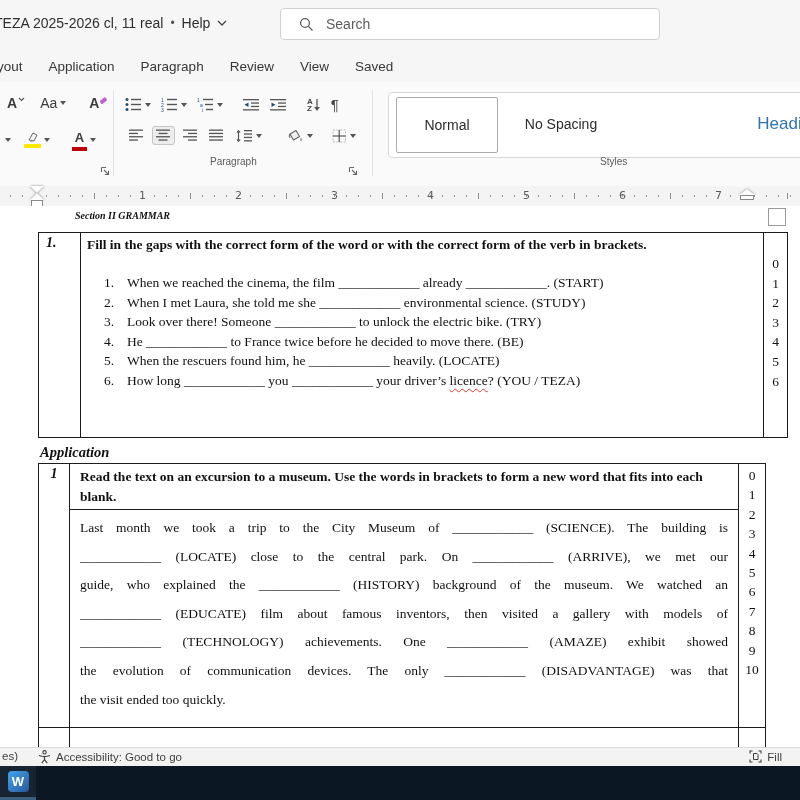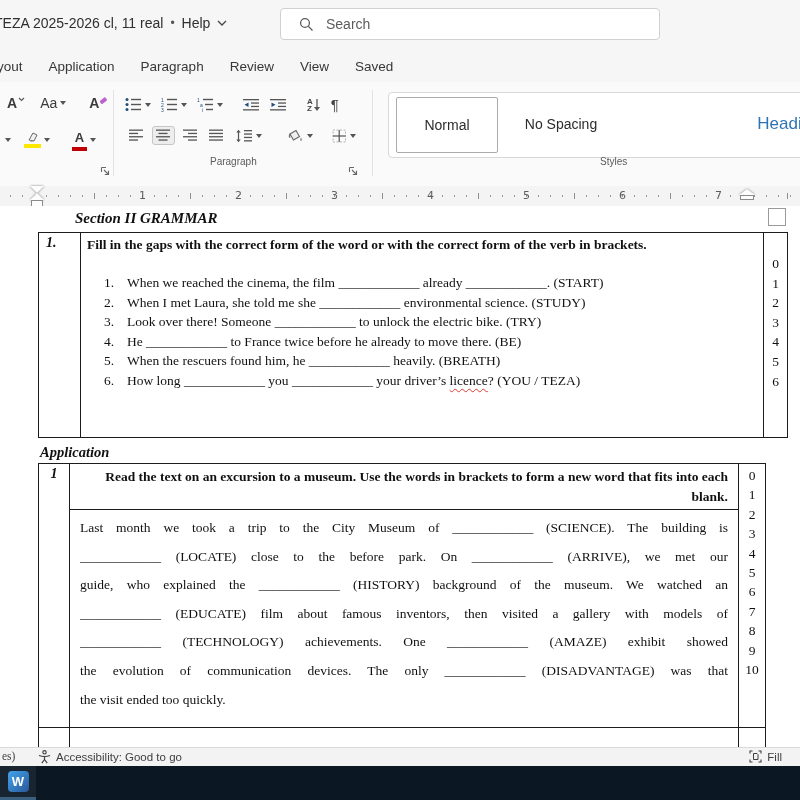--- a/index.html
+++ b/index.html
@@ -59,47 +59,47 @@
   .ind-box{position:absolute;left:31px;top:200px;width:12px;height:7px;background:#fdfdfd;border:1px solid #8a8a8a;box-sizing:border-box;}
   .rind-tri{position:absolute;left:739px;top:189px;width:0;height:0;
       border-left:8px solid transparent;border-right:8px solid transparent;border-bottom:6px solid #fdfdfd;
       filter:drop-shadow(0 0 1px #777);}
   .rind-box{position:absolute;left:740px;top:195px;width:14px;height:5px;background:#fdfdfd;border:1px solid #8a8a8a;box-sizing:border-box;}
 
   
   #page{position:absolute;left:0;top:206px;width:800px;height:541px;background:#fff;overflow:hidden;
         font-family:"Liberation Serif","DejaVu Serif",serif;color:#111;}
   .page-square{position:absolute;left:768px;top:2px;width:18px;height:18px;border:1px solid #9a9a9a;background:#fff;box-sizing:border-box;}
-  .sec-head{position:absolute;left:75px;top:4px;font-size:15px;font-weight:bold;font-style:italic;}
+  .sec-head{position:absolute;left:75px;top:4px;font-size:10px;font-weight:bold;font-style:italic;}
   .app-head{position:absolute;left:40px;top:238px;font-size:14.5px;font-weight:bold;font-style:italic;}
   table.doc{border-collapse:collapse;table-layout:fixed;position:absolute;}
   table.doc td{border:1.5px solid #1c1c1c;vertical-align:top;padding:0;}
   #t1{left:38px;top:26px;width:725px;}
   #t1 td.numcell{width:34px;font-weight:bold;font-style:italic;font-size:14px;padding:2px 0 0 7px;}
   #t1 td.main{width:668px;padding:2px 8px 0 6px;font-size:13.5px;line-height:19px;}
   #t1 td.score{width:23px;text-align:center;font-size:13.5px;line-height:19.6px;padding-top:21px;}
   #t1 .instr{font-weight:bold;}
   #t1 .spacer{height:19px;}
   .item{display:flex;margin-left:17px;height:19.6px;line-height:19.6px;}
   .item .inum{width:23px;flex:none;}
   .sq{text-decoration:underline wavy #e03c31 1px;text-underline-offset:3px;}
   #t2{left:38px;top:257px;width:725px;}
   #t2 td.numcell{width:30px;font-weight:bold;font-style:italic;font-size:14px;text-align:center;padding-top:2px;}
-  #t2 td.head{width:669px;font-weight:bold;font-size:13.5px;line-height:19.5px;text-align:right;
+  #t2 td.head{width:669px;font-weight:bold;font-size:13.5px;line-height:19.5px;text-align:left;
               padding:3px 10px;height:42px;box-sizing:border-box;}
   #t2 td.body{padding:4px 10px 0 10px;height:218px;box-sizing:border-box;}
   #t2 td.score{width:26px;text-align:center;font-size:13.5px;line-height:19.4px;padding-top:2px;}
   #t2 td.brow{height:21px;}
   .bline{font-size:13.5px;line-height:28.6px;height:28.6px;white-space:nowrap;text-align:justify;text-align-last:justify;overflow:hidden;}
   .bline.last{text-align-last:left;}
 
   
   #statusbar{position:absolute;left:0;top:747px;width:800px;height:19px;background:#f3f3f3;
              border-top:1px solid #dadada;font-size:11.5px;color:#3f3f3f;box-sizing:border-box;}
-  #statusbar .sleft{position:absolute;left:2px;top:2px;display:flex;align-items:center;gap:6px;font-family:Liberation Serif, serif;}
+  #statusbar .sleft{position:absolute;left:2px;top:2px;display:flex;align-items:center;gap:6px;}
   #statusbar .acc{position:absolute;left:38px;top:2px;display:flex;align-items:center;gap:5px;}
   #statusbar .sright{position:absolute;right:18px;top:2px;display:flex;align-items:center;gap:5px;}
 
   
   #taskbar{position:absolute;left:0;top:766px;width:800px;height:34px;background:#0b1723;}
   .tb-btn{position:absolute;left:0;top:0;width:36px;height:31px;background:#18242f;
           display:flex;align-items:center;justify-content:center;}
   .tb-ind{position:absolute;left:0;top:31px;width:36px;height:3px;background:#39607f;}
   .word-logo{width:21px;height:21px;border-radius:4px;background:linear-gradient(135deg,#41a5ee,#2b579a);
              color:#fff;font-weight:bold;font-size:13px;display:flex;align-items:center;justify-content:center;}
@@ -386,25 +386,25 @@
           <div class="item">
             <span class="inum">2.</span>
                 <span>When I met Laura, she told me she ____________ environmental science. (STUDY)</span>
           </div>
           <div class="item">
             <span class="inum">3.</span>
                 <span>Look over there! Someone ____________ to unlock the electric bike. (TRY)</span>
           </div>
           <div class="item">
             <span class="inum">4.</span>
-                <span>He ____________ to France twice before he already to move there. (BE)</span>
+                <span>He ____________ to France twice before he decided to move there. (BE)</span>
           </div>
           <div class="item">
             <span class="inum">5.</span>
-                <span>When the rescuers found him, he ____________ heavily. (BREATH)</span>
+                <span>When the rescuers found him, he ____________ heavily. (LOCATE)</span>
           </div>
           <div class="item">
             <span class="inum">6.</span>
             <span><span>How long ____________ you ____________ your driver’s </span><span class="sq">licence</span><span>? (YOU / TEZA)</span></span>
           </div>
         </td>
         <td class="score">
           <div>0</div>
               <div>1</div>
           <div>2</div>
@@ -434,21 +434,21 @@
           <div>6</div>
               <div>7</div>
           <div>8</div>
               <div>9</div>
           <div>10</div>
         </td>
       </tr>
       <tr>
         <td class="body">
           <div class="bline">Last month we took a trip to the City Museum of ____________ (SCIENCE). The building is</div>
-          <div class="bline">____________ (LOCATE) close to the before park. On ____________ (ARRIVE), we met our</div>
+          <div class="bline">____________ (LOCATE) close to the central park. On ____________ (ARRIVE), we met our</div>
           <div class="bline">guide, who explained the ____________ (HISTORY) background of the museum. We watched an</div>
           <div class="bline">____________ (EDUCATE) film about famous inventors, then visited a gallery with models of</div>
           <div class="bline">____________ (TECHNOLOGY) achievements. One ____________ (AMAZE) exhibit showed</div>
           <div class="bline">the evolution of communication devices. The only ____________ (DISADVANTAGE) was that</div>
           <div class="bline last">the visit ended too quickly.</div>
         </td>
       </tr>
       <tr>
         <td class="brow"></td>
             <td class="brow"></td>

